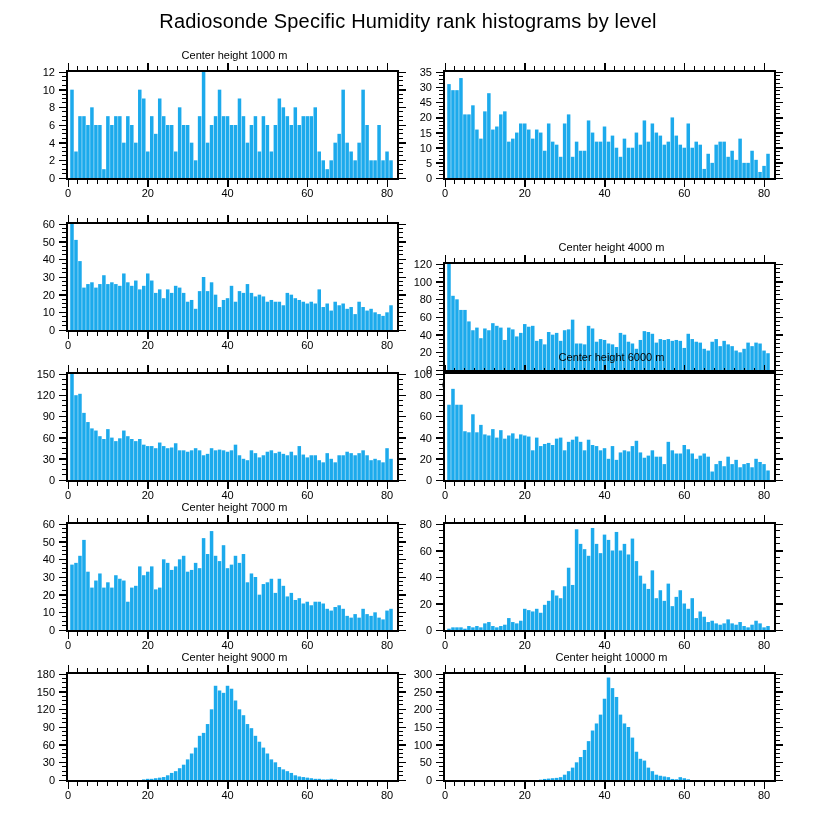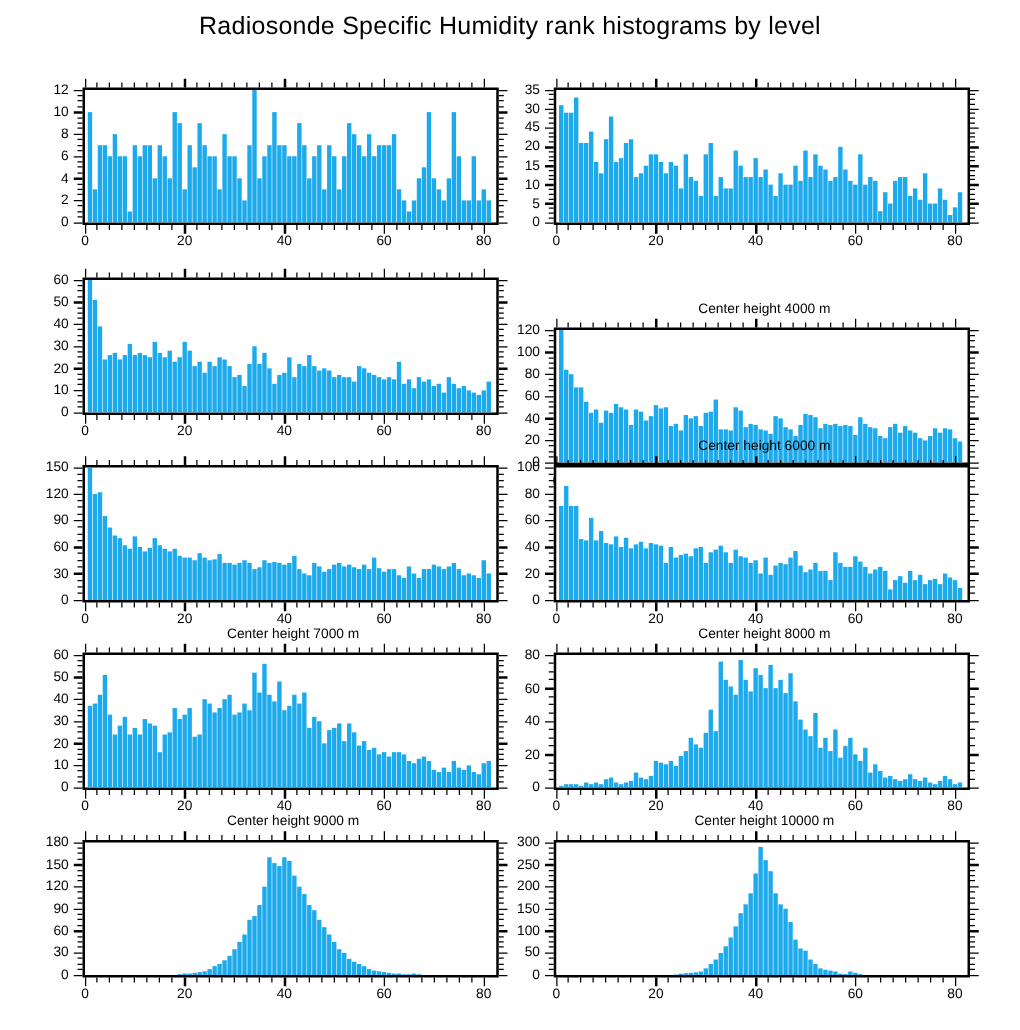--- a/index.html
+++ b/index.html
@@ -30,20 +30,21 @@
     position:absolute;width:40px;text-align:center;
     font-size:11px;line-height:12px;color:#000;
   }
 </style>
 </head>
 <body>
 
 <div class="main-title">Radiosonde Specific Humidity rank histograms by level</div>
 <div id="plots">
     <div class="subplot" style="left: 6px; top: 48px;">
+      <div class="ptitle">Center height 1000 m</div>
       <div class="frame">
         <svg viewBox="0 0 825 1000" preserveAspectRatio="none">
           <rect x="5.6" width="8.8" y="166.7" height="833.3" fill="#1CAAEC"></rect>
           <rect x="15.6" width="8.8" y="750.0" height="250.0" fill="#1CAAEC"></rect>
           <rect x="25.6" width="8.8" y="416.7" height="583.3" fill="#1CAAEC"></rect>
           <rect x="35.6" width="8.8" y="416.7" height="583.3" fill="#1CAAEC"></rect>
           <rect x="45.6" width="8.8" y="500.0" height="500.0" fill="#1CAAEC"></rect>
           <rect x="55.6" width="8.8" y="333.3" height="666.7" fill="#1CAAEC"></rect>
           <rect x="65.6" width="8.8" y="500.0" height="500.0" fill="#1CAAEC"></rect>
           <rect x="75.6" width="8.8" y="500.0" height="500.0" fill="#1CAAEC"></rect>
@@ -1529,21 +1530,20 @@
       <div class="ylab" style="top: 53.3333px;">40</div>
       <div class="ylab" style="top: 35.6667px;">50</div>
       <div class="ylab" style="top: 18px;">60</div>
       <div class="xlab" style="left: 42px; top: 139px;">0</div>
       <div class="xlab" style="left: 121.758px; top: 139px;">20</div>
       <div class="xlab" style="left: 201.515px; top: 139px;">40</div>
       <div class="xlab" style="left: 281.273px; top: 139px;">60</div>
       <div class="xlab" style="left: 361.03px; top: 139px;">80</div>
     </div>
     <div class="subplot" style="left: 383px; top: 500px;">
-      <div class="ptitle">Center height 8000 m</div>
       <div class="frame">
         <svg viewBox="0 0 825 1000" preserveAspectRatio="none">
           <rect x="5.6" width="8.8" y="987.5" height="12.5" fill="#1CAAEC"></rect>
           <rect x="15.6" width="8.8" y="975.0" height="25.0" fill="#1CAAEC"></rect>
           <rect x="25.6" width="8.8" y="975.0" height="25.0" fill="#1CAAEC"></rect>
           <rect x="35.6" width="8.8" y="975.0" height="25.0" fill="#1CAAEC"></rect>
           <rect x="45.6" width="8.8" y="987.5" height="12.5" fill="#1CAAEC"></rect>
           <rect x="55.6" width="8.8" y="962.5" height="37.5" fill="#1CAAEC"></rect>
           <rect x="65.6" width="8.8" y="975.0" height="25.0" fill="#1CAAEC"></rect>
           <rect x="75.6" width="8.8" y="962.5" height="37.5" fill="#1CAAEC"></rect>

